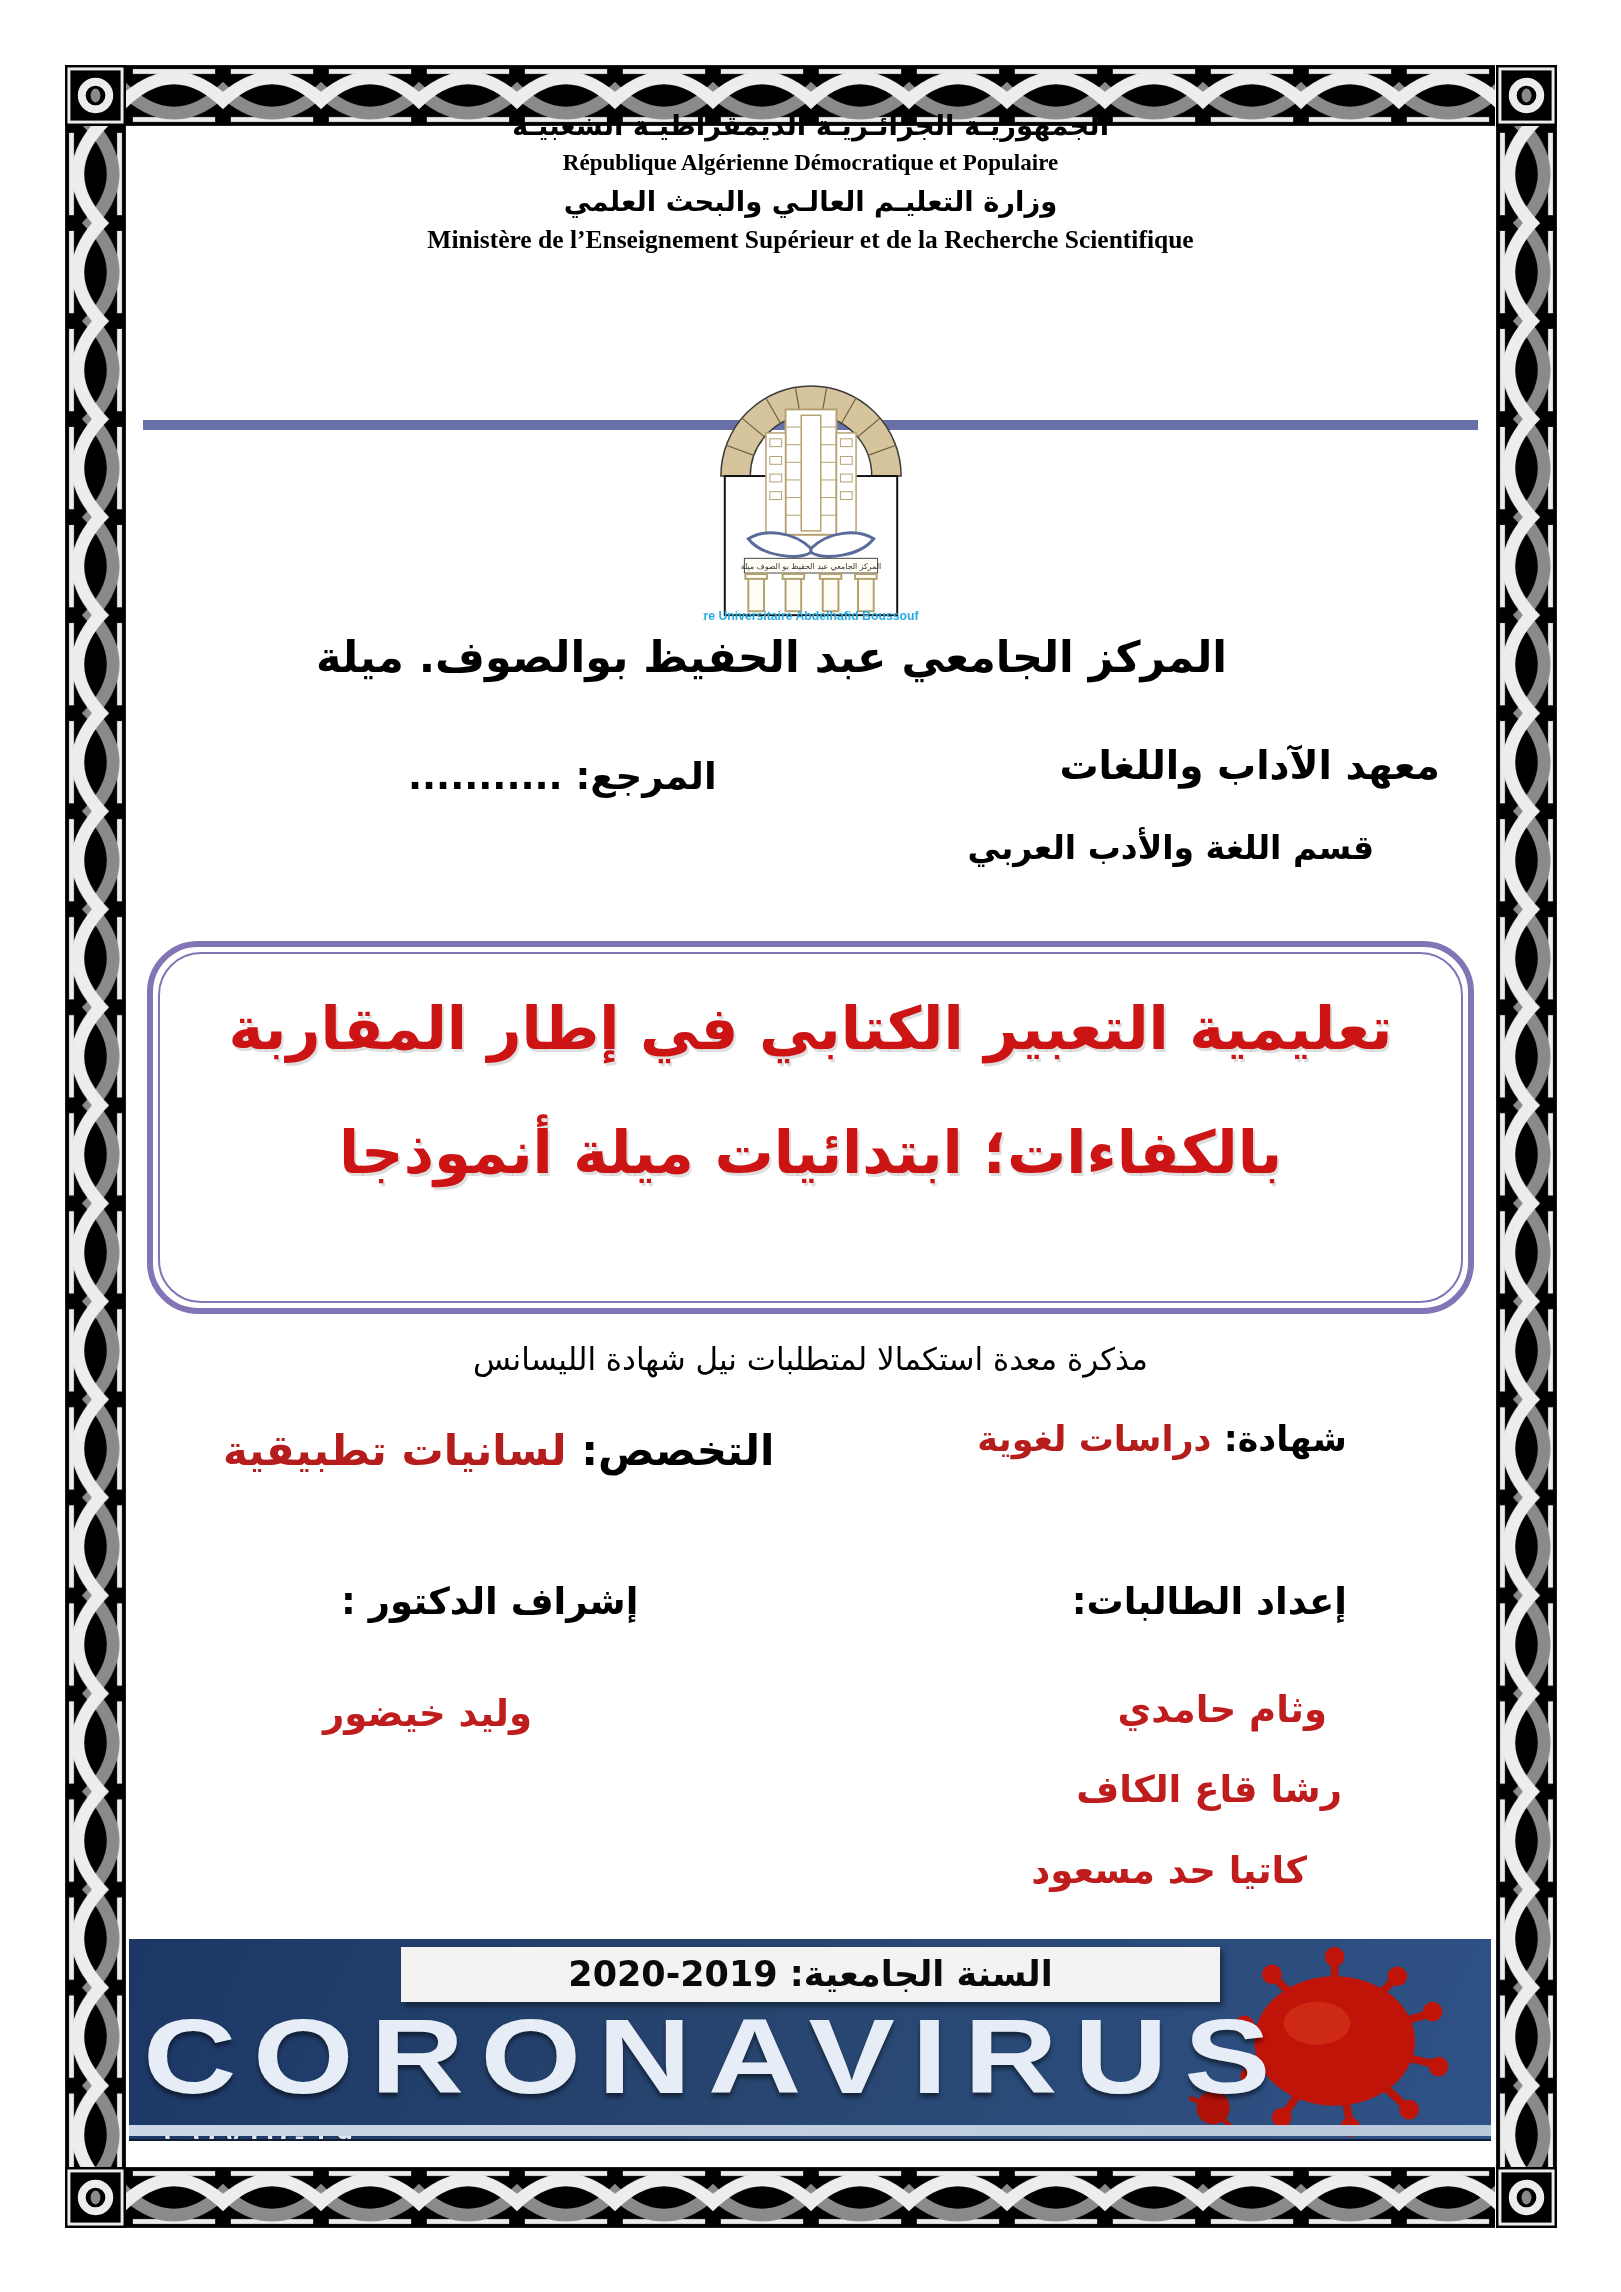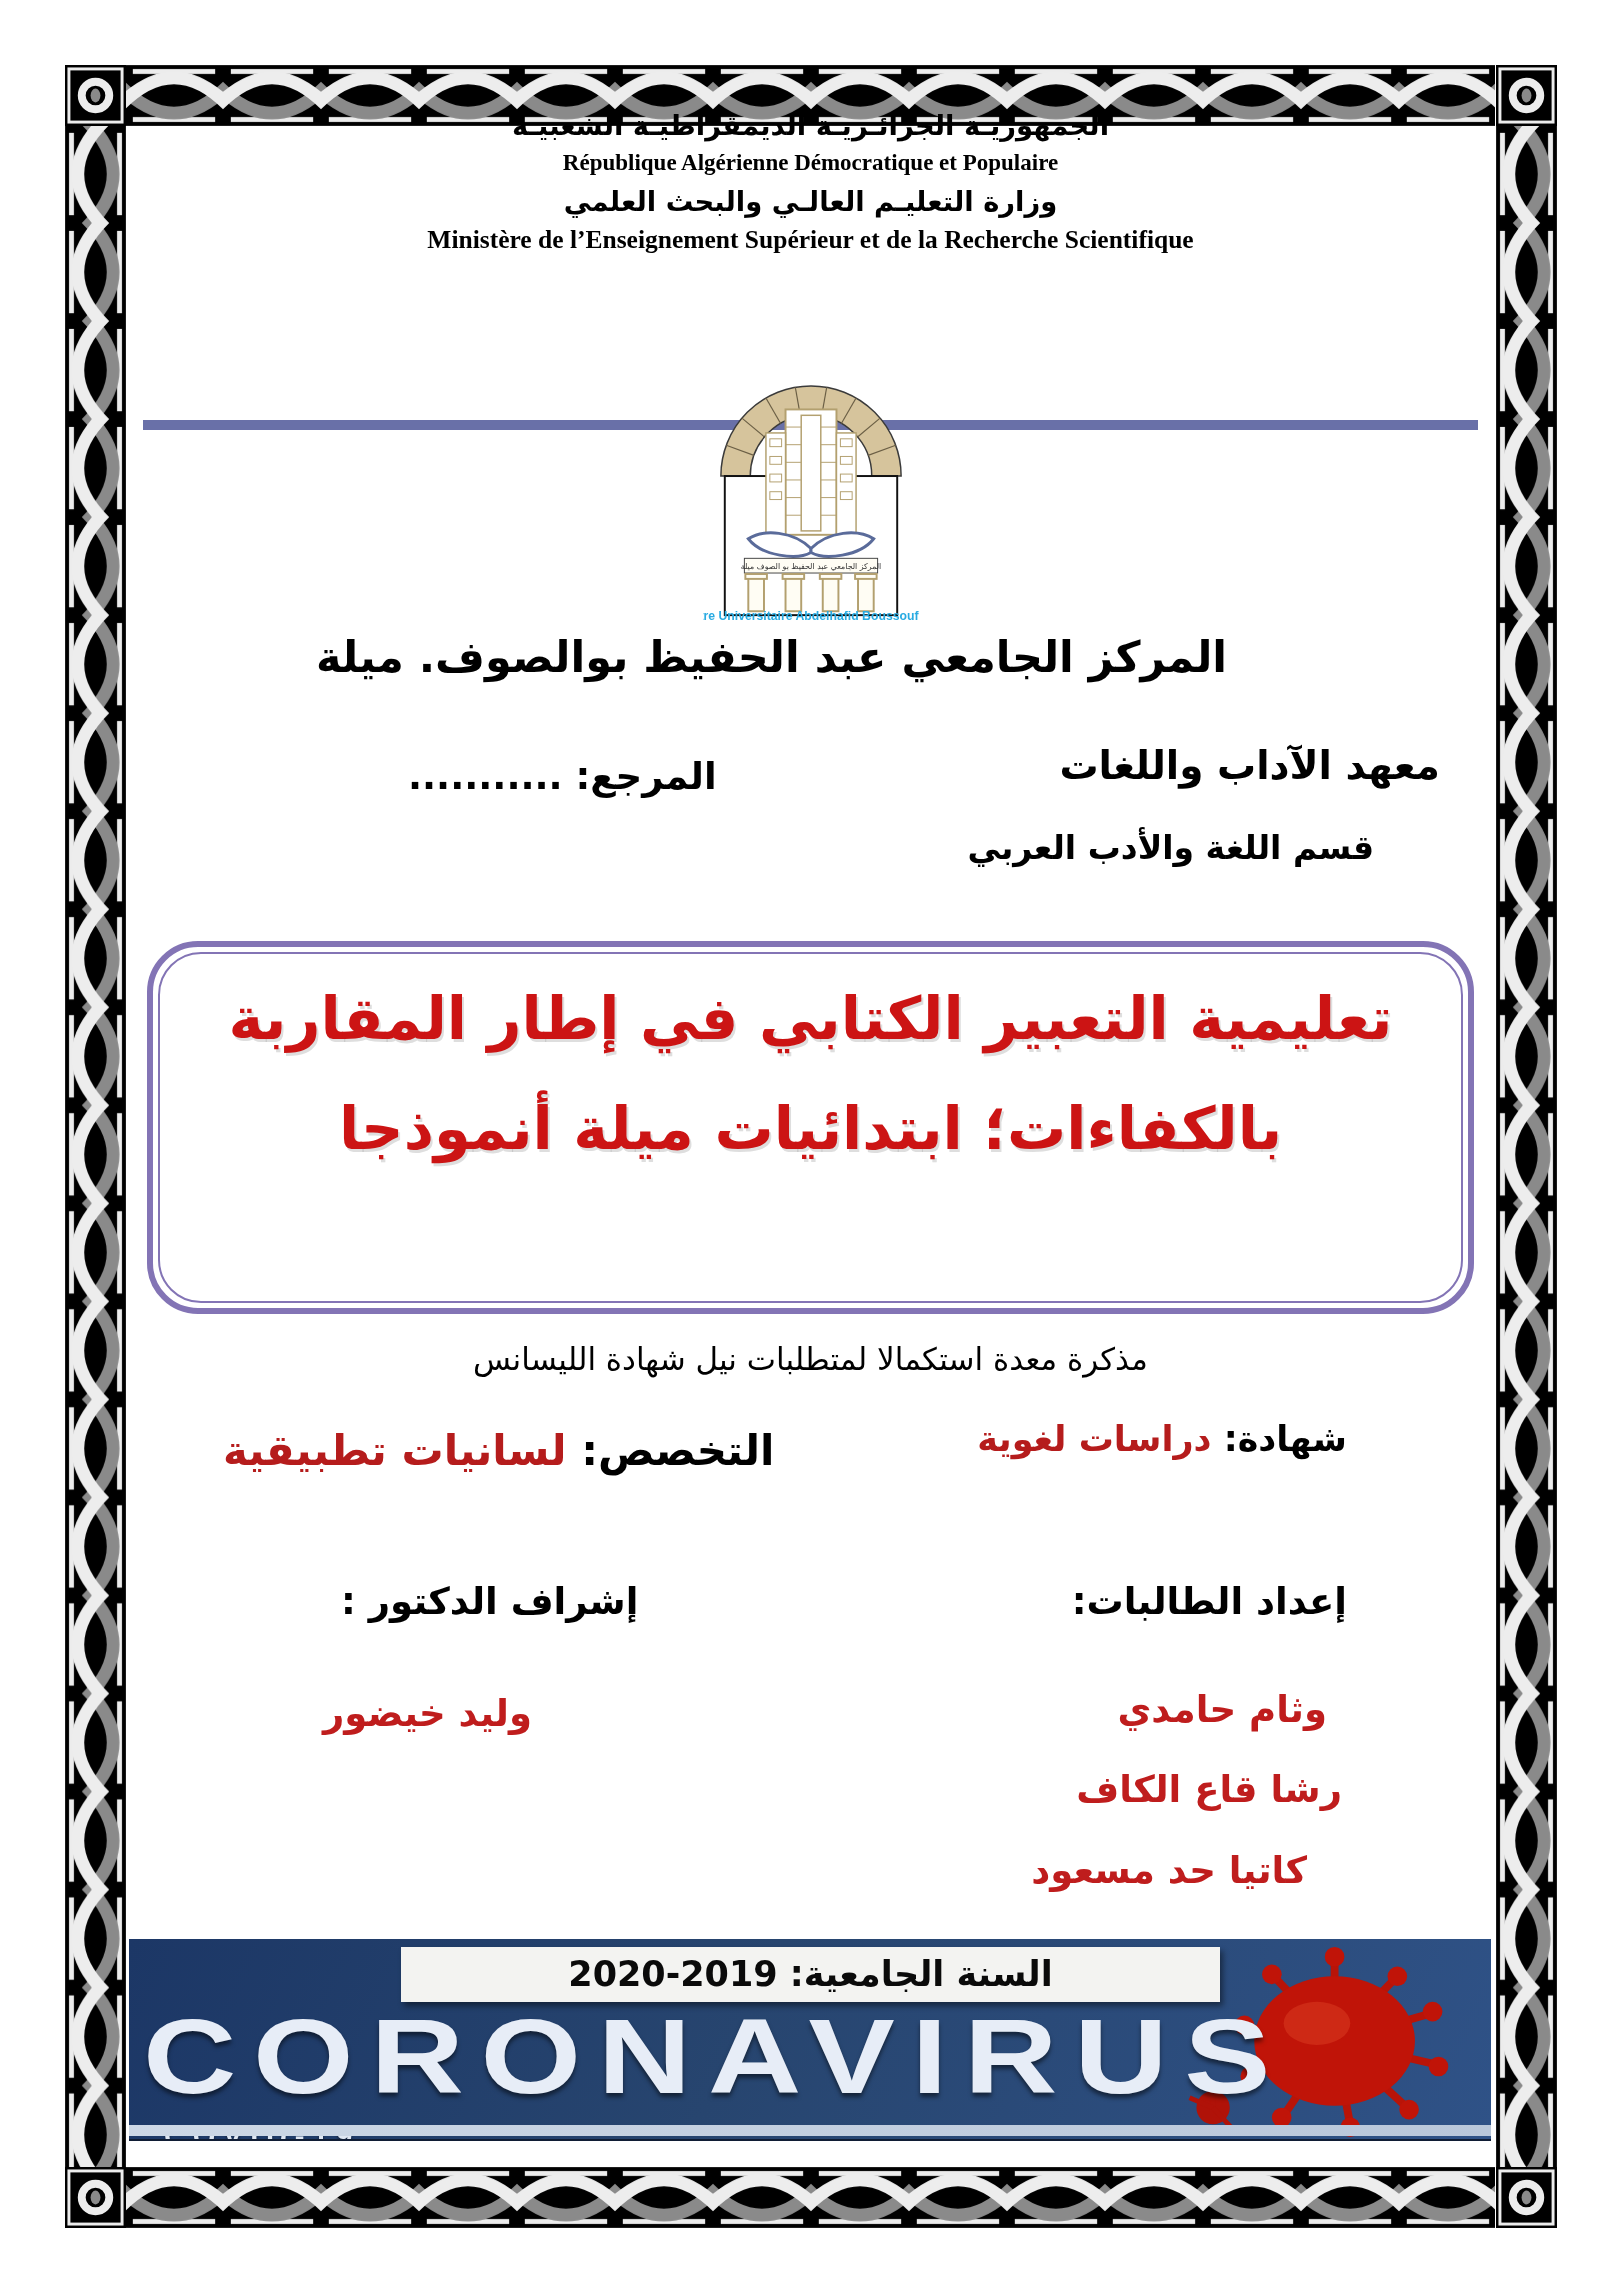--- a/index.html
+++ b/index.html
@@ -34,21 +34,21 @@
   .row-reference{position:absolute;left:408px;top:755px;direction:rtl;
                  font-size:37px;font-weight:bold;color:#000;}
   .row-department{position:absolute;left:0;right:247px;top:828px;text-align:right;direction:rtl;
                   font-size:33px;font-weight:bold;color:#000;}
 
   
   .title-box{position:absolute;left:147px;right:147px;top:941px;height:361px;
              border:6.9px solid #8374b5;border-radius:51px;background:#fff;}
   .title-box .inner{position:absolute;inset:4.9px;border:2px solid #8374b5;border-radius:43px;}
   .title-text{position:absolute;inset:0;display:flex;flex-direction:column;justify-content:flex-start;
-              padding-top:37px;gap:41px;direction:rtl;text-align:center;
+              padding-top:47px;gap:55px;direction:rtl;text-align:center;
               color:#cc1414;font-size:59px;font-weight:bold;
               text-shadow:2px 2.9px 0 rgba(160,160,160,.35);}
 
   .memo-line{position:absolute;left:0;right:0;top:1341px;text-align:center;direction:rtl;
              font-size:31px;font-weight:normal;color:#000;}
 
   .branch-row{position:absolute;right:274px;top:1419px;direction:rtl;font-size:35px;font-weight:bold;}
   .spec-row{position:absolute;left:223px;top:1426px;direction:rtl;font-size:42px;font-weight:bold;}
   .lbl-black{color:#000;}
   .val-red{color:#b51c1c;}

